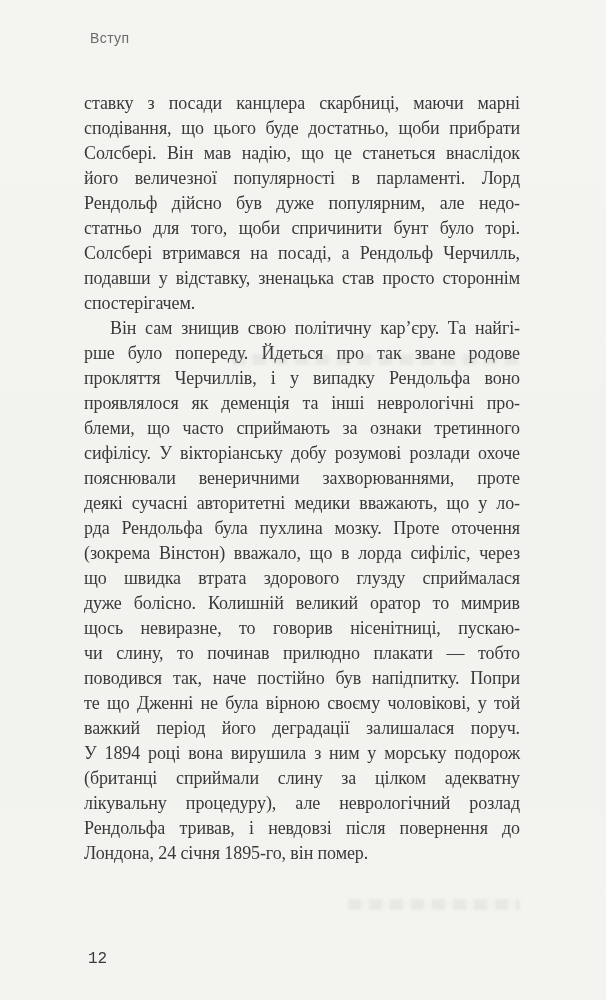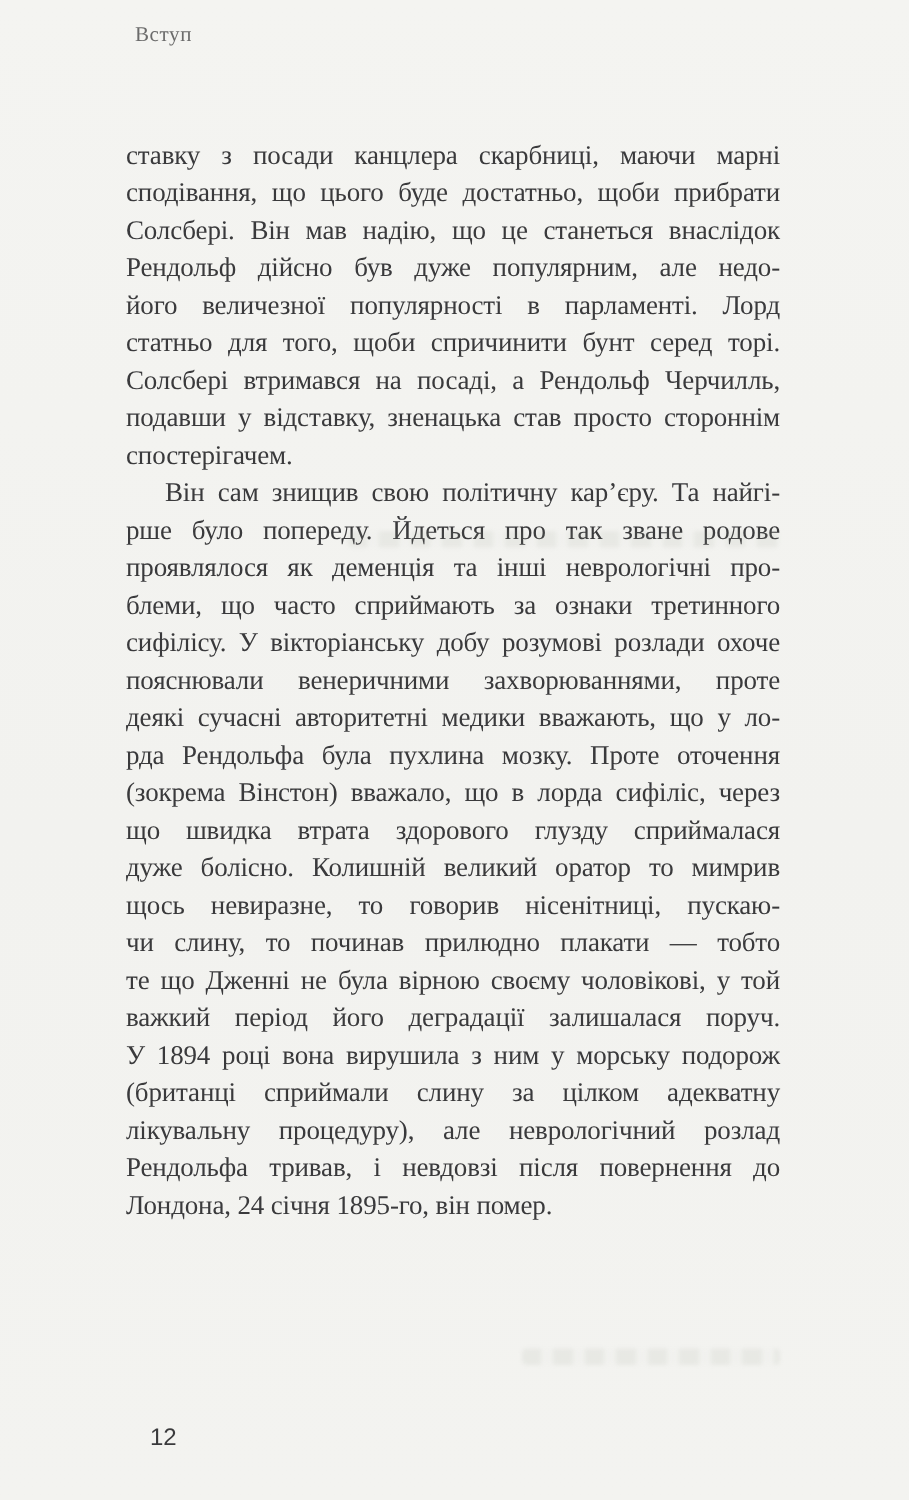--- a/index.html
+++ b/index.html
@@ -9,22 +9,22 @@
     font-family: "Liberation Serif", serif;
   }
   .page {
     position: relative;
     width: 606px; height: 1000px;
     overflow: hidden;
     background: linear-gradient(180deg, var(--background, #f4f4f1) 0%, #f2f2ef 55%, #f3f3f0 100%);
   }
   .running-header {
     position: absolute;
-    left: 90px; top: 16px;
-    font-family: Liberation Serif, serif;
+    left: 90px; top: 30px;
+    font-family: Liberation Sans, sans-serif;
     font-size: 14px;
     letter-spacing: 0.4px;
     color: var(--header, #6b6b6b);
   }
   .text-block {
     position: absolute;
     left: 84px; top: 91px;
     width: 436px;
     font-size: 18px;
     line-height: 25px;
@@ -34,24 +34,23 @@
   .line {
     text-align: justify;
     text-align-last: justify;
     white-space: normal;
   }
   .line.para-end { text-align-last: left; }
   .line.indent { text-indent: 26px; }
   .page-number {
     position: absolute;
     left: 88px; top: 950px;
-    font-family: Liberation Sans, sans-serif;
+    font-family: Liberation Mono, monospace;
     font-size: 16px;
     color: var(--text, #3a3a3c);
-    margin-left: 12px;
   }
   .ghost {
     position: absolute;
     height: 11px;
     background: repeating-linear-gradient(90deg,
       rgba(150,158,142,0.22) 0px, rgba(150,158,142,0.22) 13px,
       rgba(150,158,142,0.03) 13px, rgba(150,158,142,0.03) 21px);
     filter: blur(1.3px);
     border-radius: 3px;
     opacity: 0.55;
@@ -62,39 +61,41 @@
 </head>
 <body>
 
 <div class="page" style="--background: #f4f4f1; --text: #3a3a3c; --header: #6b6b6b;">
   <div class="running-header">Вступ</div>
 
   <div class="text-block">
       <div class="line">ставку з посади канцлера скарбниці, маючи марні</div>
       <div class="line">сподівання, що цього буде достатньо, щоби прибрати</div>
       <div class="line">Солсбері. Він мав надію, що це станеться внаслідок</div>
+      <div class="line">його величезної популярності в парламенті. Лорд</div>
       <div class="line">Рендольф дійсно був дуже популярним, але недо-</div>
-      <div class="line">його величезної популярності в парламенті. Лорд</div>
-      <div class="line">статньо для того, щоби спричинити бунт серед торі.</div>
+      <div class="line">статньо для того, щоби спричинити бунт було торі.</div>
       <div class="line">Солсбері втримався на посаді, а Рендольф Черчилль,</div>
       <div class="line">подавши у відставку, зненацька став просто стороннім</div>
       <div class="line para-end">спостерігачем.</div>
       <div class="line indent">Він сам знищив свою політичну кар’єру. Та найгі-</div>
       <div class="line">рше було попереду. Йдеться про так зване родове</div>
+      <div class="line">прокляття Черчиллів, і у випадку Рендольфа воно</div>
       <div class="line">проявлялося як деменція та інші неврологічні про-</div>
       <div class="line">блеми, що часто сприймають за ознаки третинного</div>
       <div class="line">сифілісу. У вікторіанську добу розумові розлади охоче</div>
       <div class="line">пояснювали венеричними захворюваннями, проте</div>
       <div class="line">деякі сучасні авторитетні медики вважають, що у ло-</div>
       <div class="line">рда Рендольфа була пухлина мозку. Проте оточення</div>
       <div class="line">(зокрема Вінстон) вважало, що в лорда сифіліс, через</div>
       <div class="line">що швидка втрата здорового глузду сприймалася</div>
       <div class="line">дуже болісно. Колишній великий оратор то мимрив</div>
       <div class="line">щось невиразне, то говорив нісенітниці, пускаю-</div>
       <div class="line">чи слину, то починав прилюдно плакати — тобто</div>
+      <div class="line">поводився так, наче постійно був напідпитку. Попри</div>
       <div class="line">те що Дженні не була вірною своєму чоловікові, у той</div>
       <div class="line">важкий період його деградації залишалася поруч.</div>
       <div class="line">У 1894 році вона вирушила з ним у морську подорож</div>
       <div class="line">(британці сприймали слину за цілком адекватну</div>
       <div class="line">лікувальну процедуру), але неврологічний розлад</div>
       <div class="line">Рендольфа тривав, і невдовзі після повернення до</div>
       <div class="line para-end">Лондона, 24 січня 1895-го, він помер.</div>
     </div>
 
   <div class="ghost ghost-1"></div>

